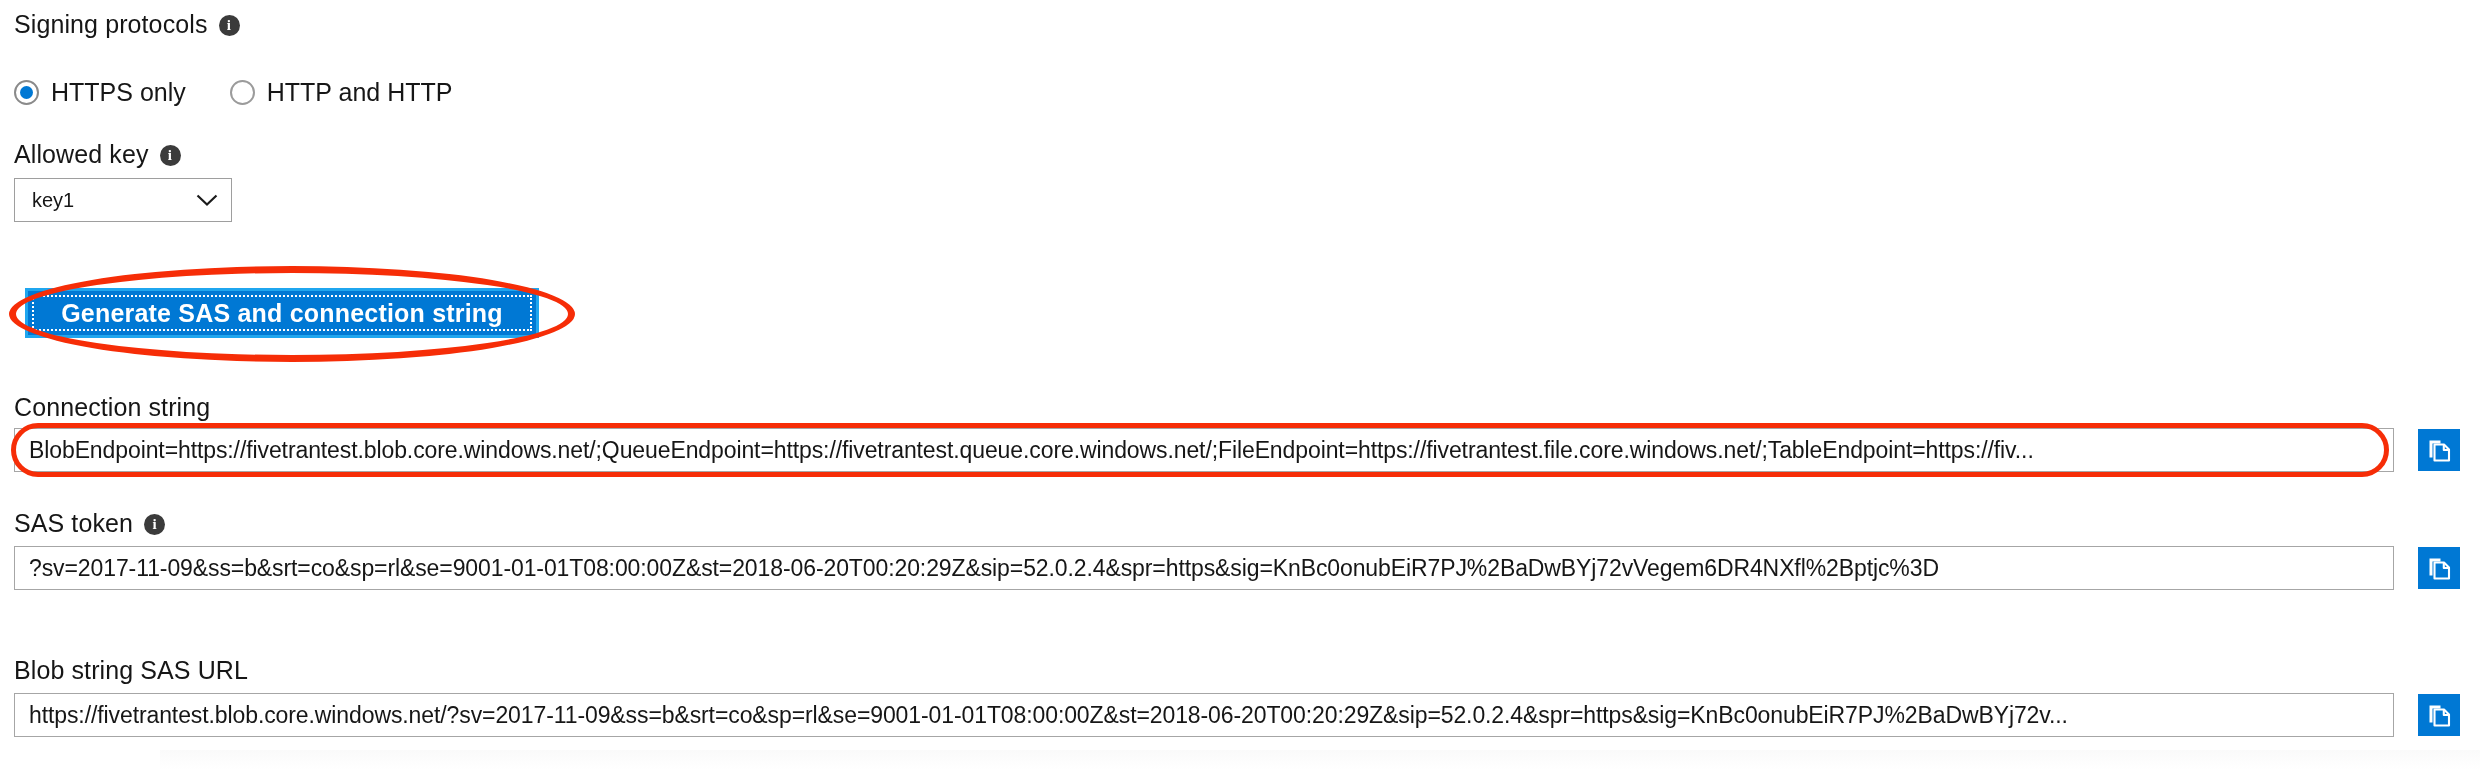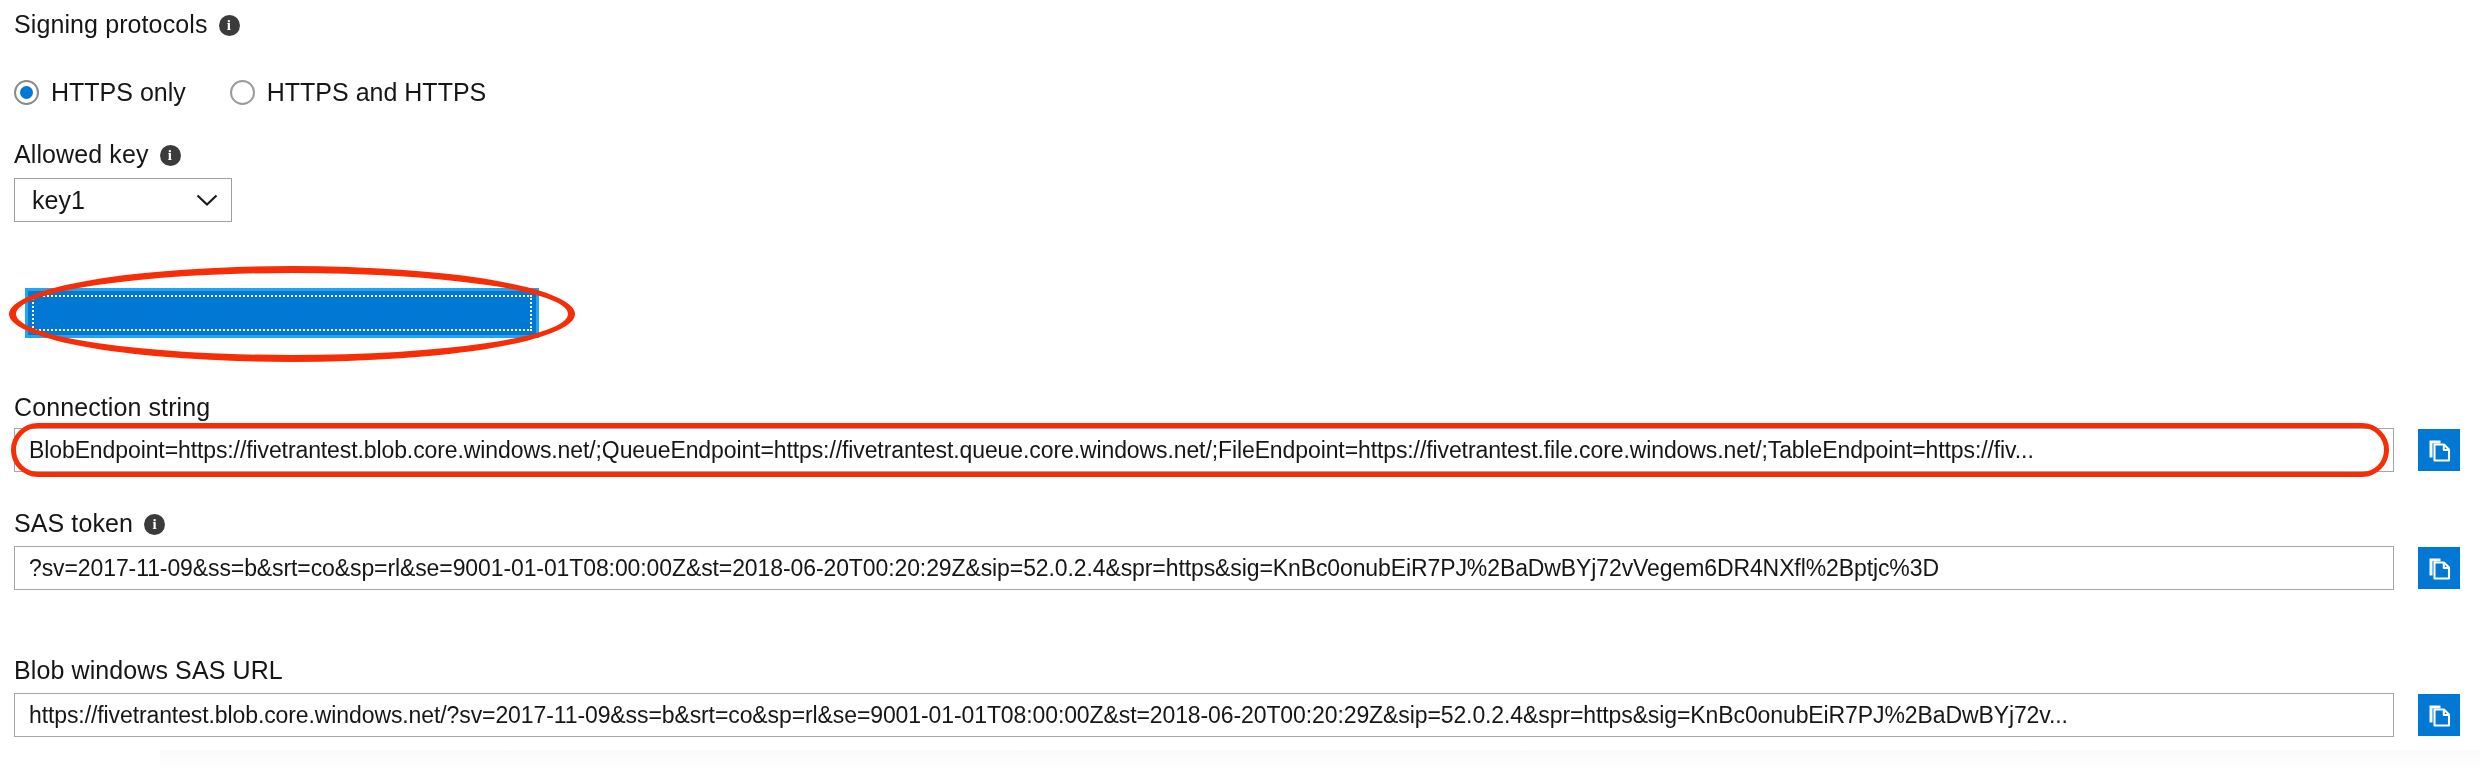--- a/index.html
+++ b/index.html
@@ -119,21 +119,21 @@
     height: 44px;
     border: 1px solid #9e9e9e;
     background: #ffffff;
     box-sizing: border-box;
     display: flex;
     align-items: center;
     justify-content: space-between;
     padding: 0 13px 0 17px;
   }
   #signing-key-select .sel-value {
-    font-size: 25px;
+    font-size: 20px;
     line-height: 28px;
     color: #161616;
   }
   .chevron-down {
     width: 22px;
     height: 13px;
     flex: none;
   }
 
   
@@ -266,38 +266,39 @@
     <span class="info-icon">i</span>
   </div>
 
   <div id="protocol-radio-group">
     <div class="radio-option checked">
       <span class="radio-circle"></span>
       <span class="radio-text">HTTPS only</span>
     </div>
     <div class="radio-option">
       <span class="radio-circle"></span>
-      <span class="radio-text">HTTPS and HTTPS</span>
+      <span class="radio-text">HTTP and HTTP</span>
     </div>
   </div>
 
   <div class="field-label" id="signing-key-label">
     <span>Allowed key</span>
     <span class="info-icon">i</span>
   </div>
 
   <div id="signing-key-select">
     <span class="sel-value">key1</span>
     <svg class="chevron-down" viewBox="0 0 22 13">
       <polyline points="1.5,1.5 11,10.5 20.5,1.5" fill="none" stroke="#1b1b1b" stroke-width="2.2"></polyline>
     </svg>
   </div>
 
   <div id="generate-sas-button">
     <span class="btn-focus"></span>
+    <span class="btn-label">Generate SAS and connection string</span>
   </div>
   <div id="button-highlight-ellipse"></div>
 
   <div class="field-label output-row-label" id="connection-string-label">
     <span>Connection string</span>
   </div>
   <div class="readonly-input" id="connection-string-input">
     <span class="value">BlobEndpoint=https://fivetrantest.blob.core.windows.net/;QueueEndpoint=https://fivetrantest.queue.core.windows.net/;FileEndpoint=https://fivetrantest.file.core.windows.net/;TableEndpoint=https://fiv...</span>
   </div>
   <div id="connection-string-highlight"></div>
@@ -318,21 +319,21 @@
   </div>
   <div class="copy-button" id="sas-token-copy">
     <svg width="27" height="27" viewBox="0 0 27 27">
       <path d="M3.5 3.5 h11 v3 h-8 v14 h-3 z" fill="#ffffff"></path>
       <path d="M8.5 7.5 h9.5 l5 5 v11 h-14.5 z" fill="none" stroke="#ffffff" stroke-width="2.1" stroke-linejoin="round"></path>
       <path d="M17.8 7.8 v5.2 h5.0" fill="none" stroke="#ffffff" stroke-width="2.1" stroke-linejoin="round"></path>
     </svg>
   </div>
 
   <div class="field-label output-row-label" id="blob-sas-url-label">
-    <span>Blob windows SAS URL</span>
+    <span>Blob string SAS URL</span>
   </div>
   <div class="readonly-input" id="blob-sas-url-input">
     <span class="value">https://fivetrantest.blob.core.windows.net/?sv=2017-11-09&amp;ss=b&amp;srt=co&amp;sp=rl&amp;se=9001-01-01T08:00:00Z&amp;st=2018-06-20T00:20:29Z&amp;sip=52.0.2.4&amp;spr=https&amp;sig=KnBc0onubEiR7PJ%2BaDwBYj72v...</span>
   </div>
   <div class="copy-button" id="blob-sas-url-copy">
     <svg width="27" height="27" viewBox="0 0 27 27">
       <path d="M3.5 3.5 h11 v3 h-8 v14 h-3 z" fill="#ffffff"></path>
       <path d="M8.5 7.5 h9.5 l5 5 v11 h-14.5 z" fill="none" stroke="#ffffff" stroke-width="2.1" stroke-linejoin="round"></path>
       <path d="M17.8 7.8 v5.2 h5.0" fill="none" stroke="#ffffff" stroke-width="2.1" stroke-linejoin="round"></path>
     </svg>

